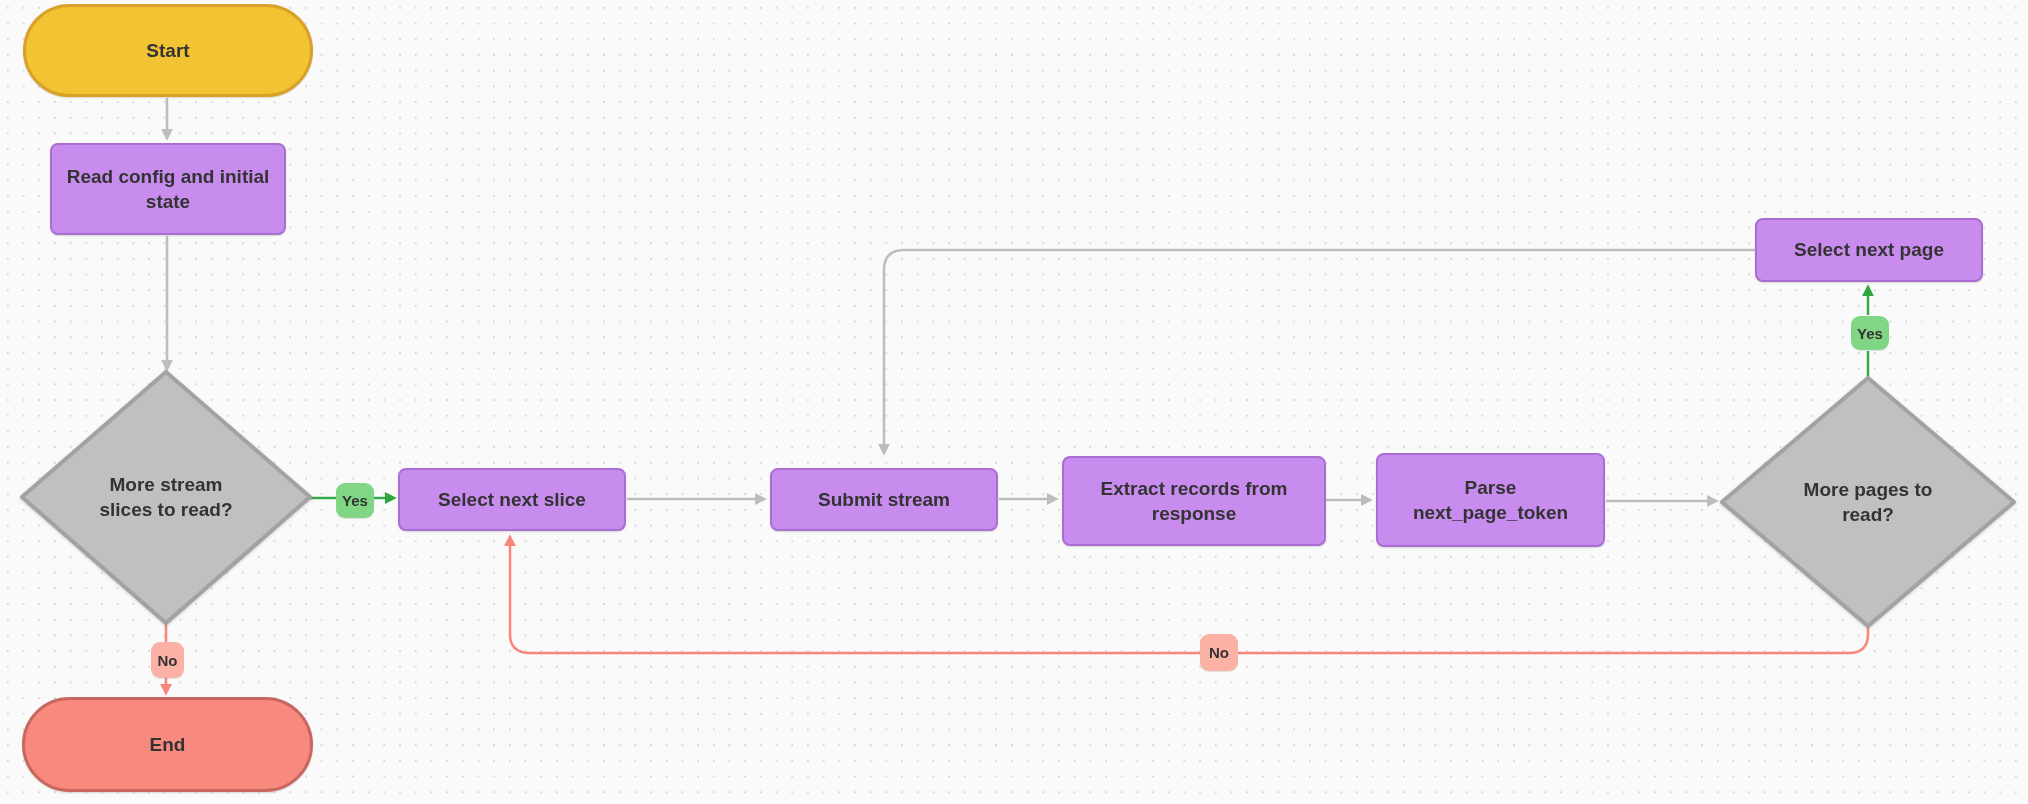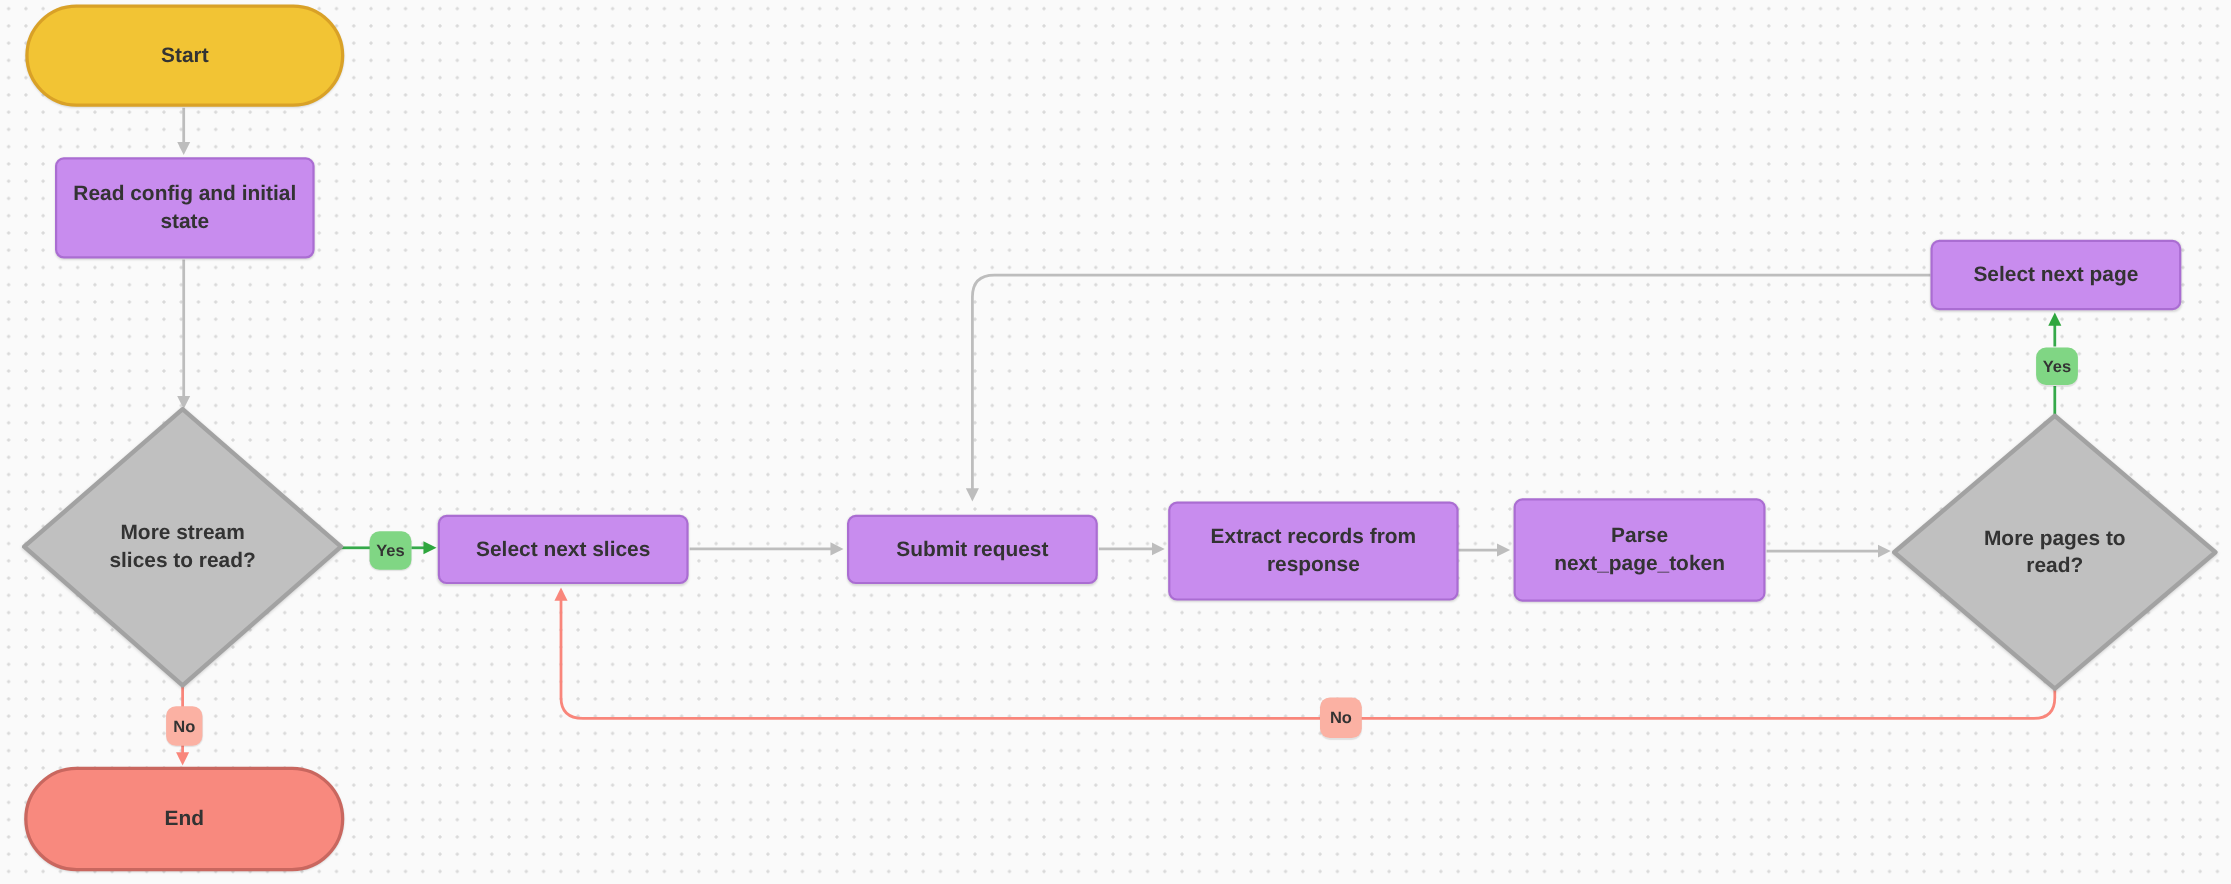--- a/index.html
+++ b/index.html
@@ -112,25 +112,25 @@
     <span>Start</span>
   </div>
 
   <div class="node process" style="left:50px; top:143px; width:236px; height:92px;">
     <span>Read config and initial state</span>
   </div>
 
   <div class="diamond-label" style="left:96px; top:437px; width:140px; height:120px;">More stream slices to read?</div>
 
   <div class="node process" style="left:398px; top:468px; width:228px; height:63px;">
-    <span>Select next slices</span>
+    <span>Select next slice</span>
   </div>
 
   <div class="node process" style="left:770px; top:468px; width:228px; height:63px;">
-    <span>Submit request</span>
+    <span>Submit stream</span>
   </div>
 
   <div class="node process" style="left:1062px; top:456px; width:264px; height:90px;">
     <span>Extract records from response</span>
   </div>
 
   <div class="node process narrow-pad" style="left:1376px; top:453px; width:229px; height:94px;">
     <span>Parse next_page_token</span>
   </div>
 

